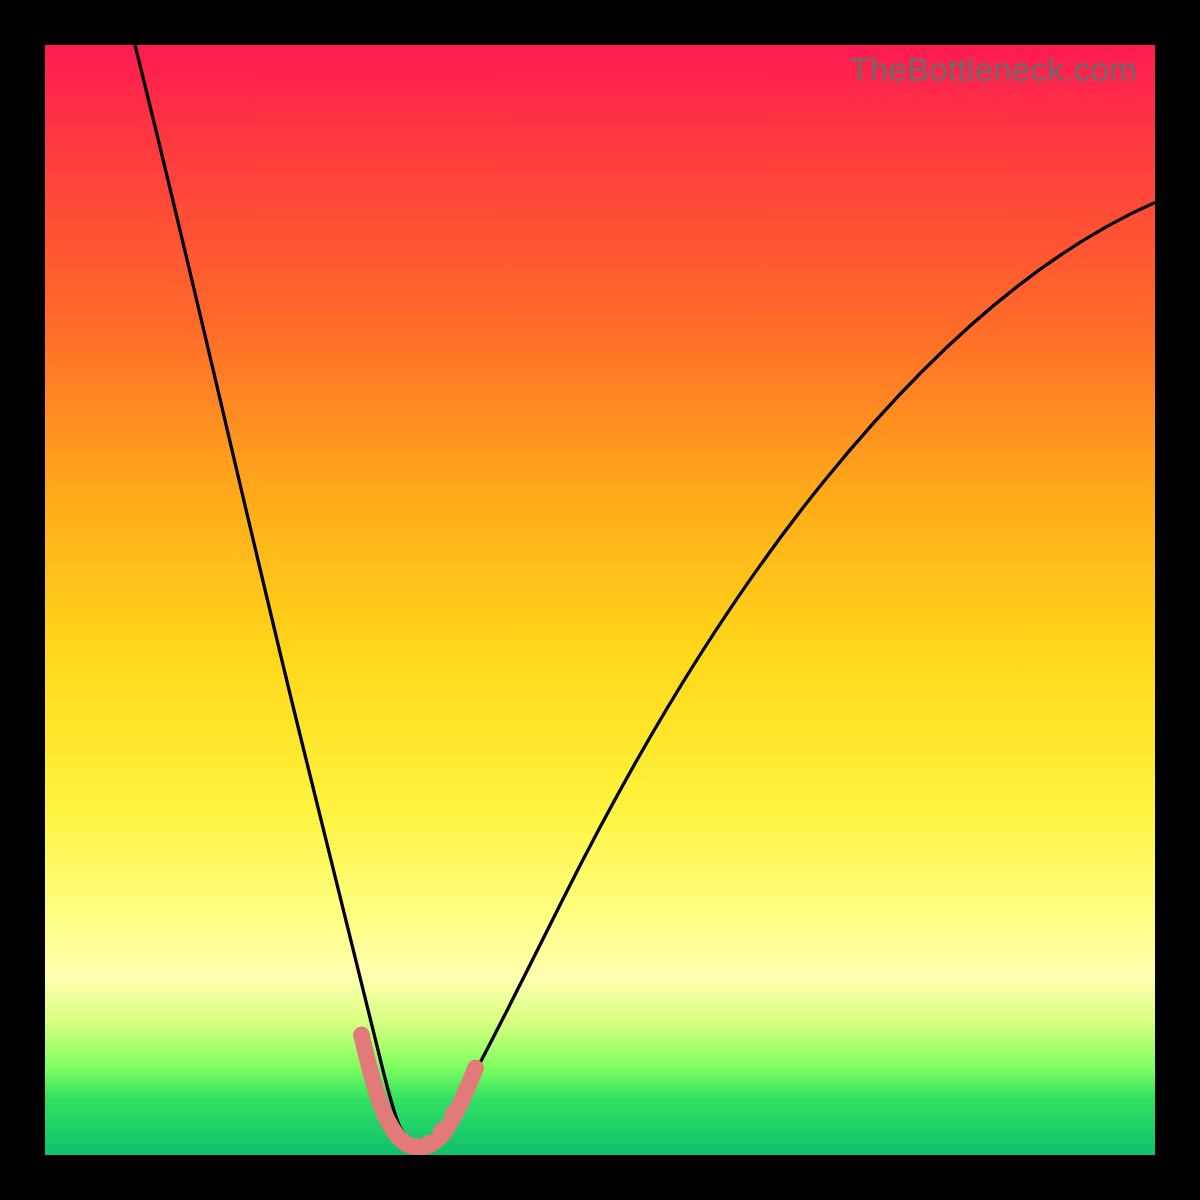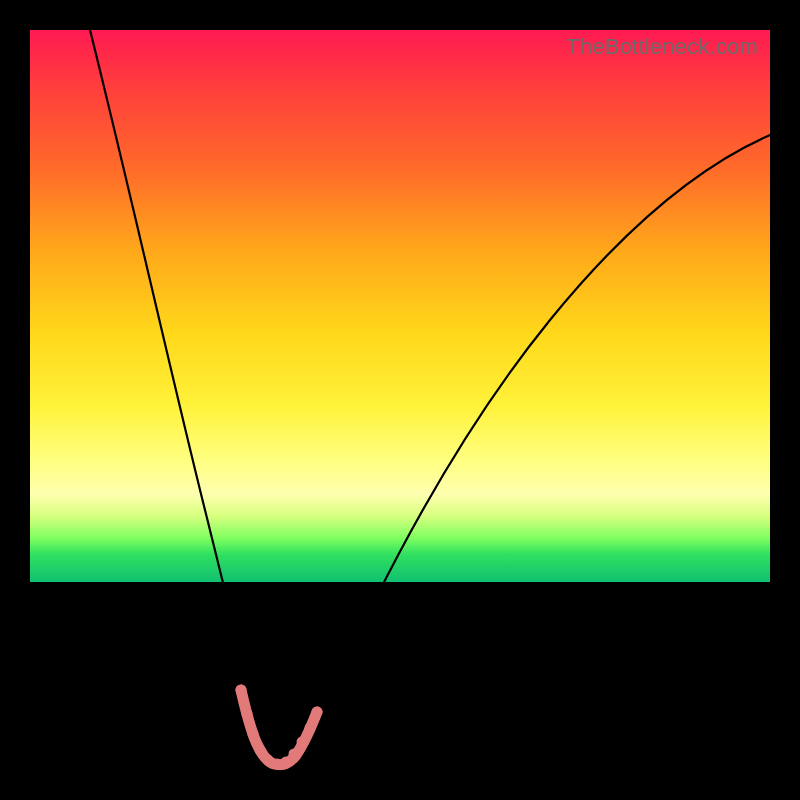--- a/index.html
+++ b/index.html
@@ -14,21 +14,21 @@
     width: 800px;
     height: 800px;
     background: #000;
     position: relative;
   }
   .plot {
     position: absolute;
     left: 30px;
     top: 30px;
     width: 740px;
-    height: 552px;
+    height: 740px;
     background: linear-gradient(to bottom,
       #ff1a52 0%,
       #ff3d3d 10%,
       #ff6a2a 25%,
       #ffa81a 40%,
       #ffd81a 55%,
       #fff23a 68%,
       #ffff80 78%,
       #ffffb0 84%,
       #d8ff80 88%,

